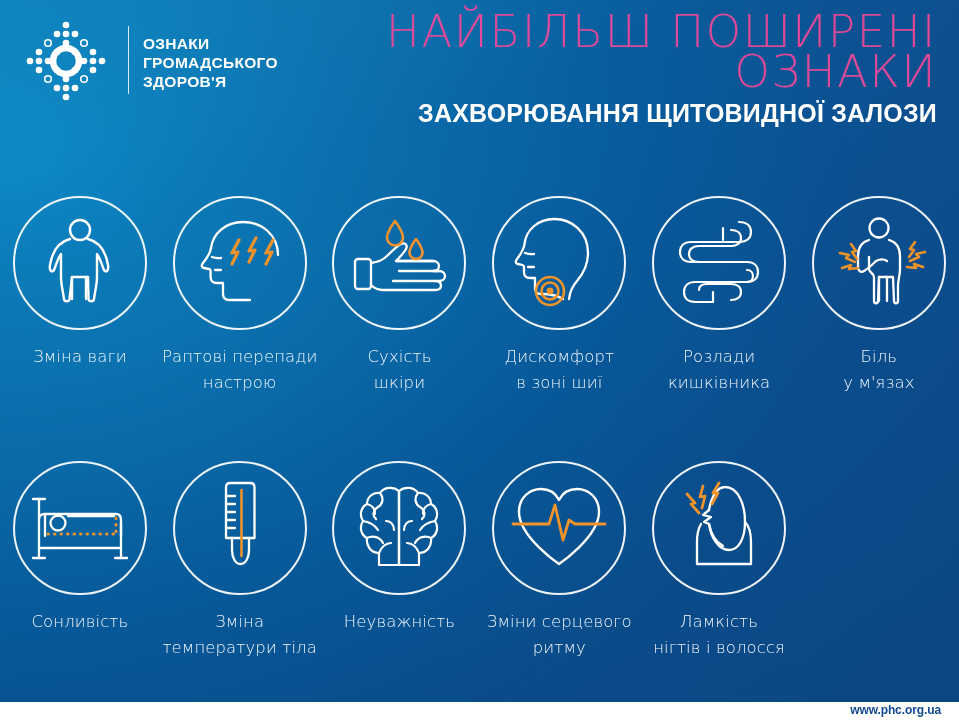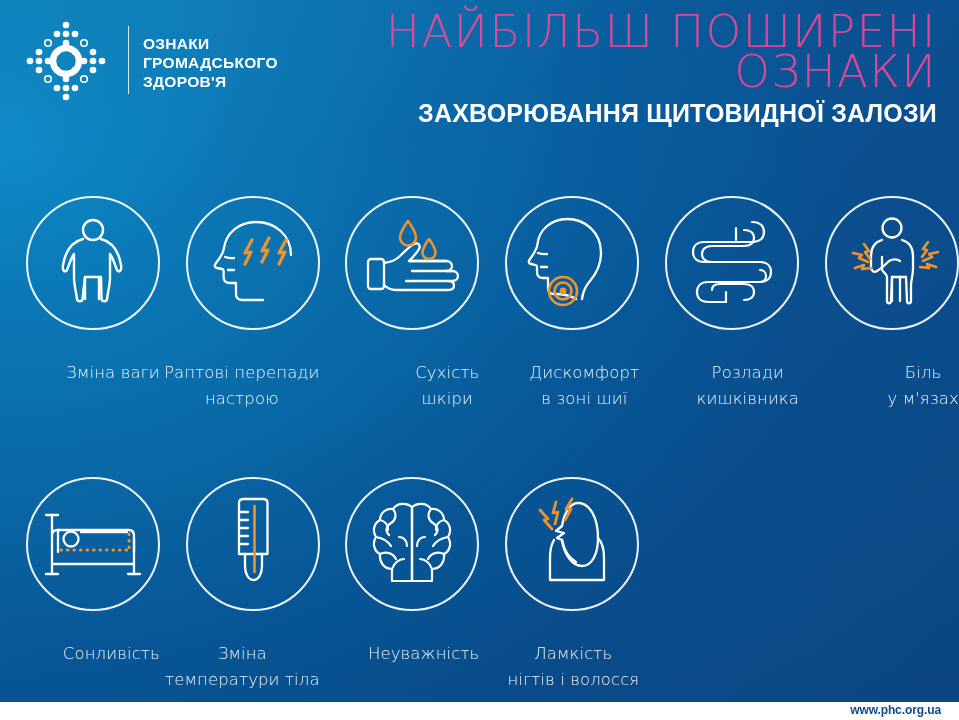--- a/index.html
+++ b/index.html
@@ -136,22 +136,21 @@
   .row {
     display: flex;
     width: 959px;
   }
   .row-2 { margin-top: 65px; }
 
   .cell {
     width: 159.8px;
     display: flex;
     flex-direction: column;
-    align-items: flex-end;
-    gap: 16px;
+    align-items: center;
   }
   .badge {
     width: 134px;
     height: 134px;
     border-radius: 50%;
     border: 2px solid rgba(255,255,255,0.93);
     display: flex;
     align-items: center;
     justify-content: center;
     box-sizing: border-box;
@@ -434,20 +433,31 @@
               <path d="M87 44 C81 45 75 48 72 53"></path>
               <path d="M83 61 C77 58 70 60 67 66"></path>
               <path d="M71 76 C69 70 64 66 59 66"></path>
               <path d="M64 44 C59 44 56 48 56 53"></path>
             </g>
           </svg>
         </div>
         <div class="cap">Неуважність</div>
       </div>
 
+      <div class="cell">
+        <div class="badge">
+          <svg width="104" height="104" viewBox="0 0 104 104">
+            <path d="M52 88 C52 88 12 61 12 36 C12 22 22 13 34 13 C43 13 49 18 52 24
+                     C55 18 61 13 70 13 C82 13 92 22 92 36 C92 61 52 88 52 88 Z" fill="none" stroke="#ffffff" stroke-width="2.4" stroke-linejoin="round"></path>
+            <path d="M6 48 L35 48 L42 48 L48 29 L56 64 L62 44 L68 48 L98 48" fill="none" stroke="#f0932b" stroke-width="2.8" stroke-linecap="round" stroke-linejoin="round"></path>
+          </svg>
+        </div>
+        <div class="cap">Зміни серцевого
+ритму</div>
+      </div>
 
       <div class="cell">
         <div class="badge">
           <svg width="104" height="104" viewBox="0 0 104 104">
             <g fill="none" stroke="#ffffff" stroke-width="2.3" stroke-linecap="round" stroke-linejoin="round">
               <path d="M42 34 C44 21 50 11 58 11 C70 11 78 26 78 46 C78 62 72 74 62 74
                        C52 74 44 62 42 48"></path>
               <path d="M42 34 L36 39 L44 41 L37 46 L42 48"></path>
               <path d="M34 48 C31 53 30 60 30 66 L30 88 L84 88 L84 66 C84 58 82 50 78 46"></path>
               <path d="M42 48 C44 58 49 66 56 70"></path>

